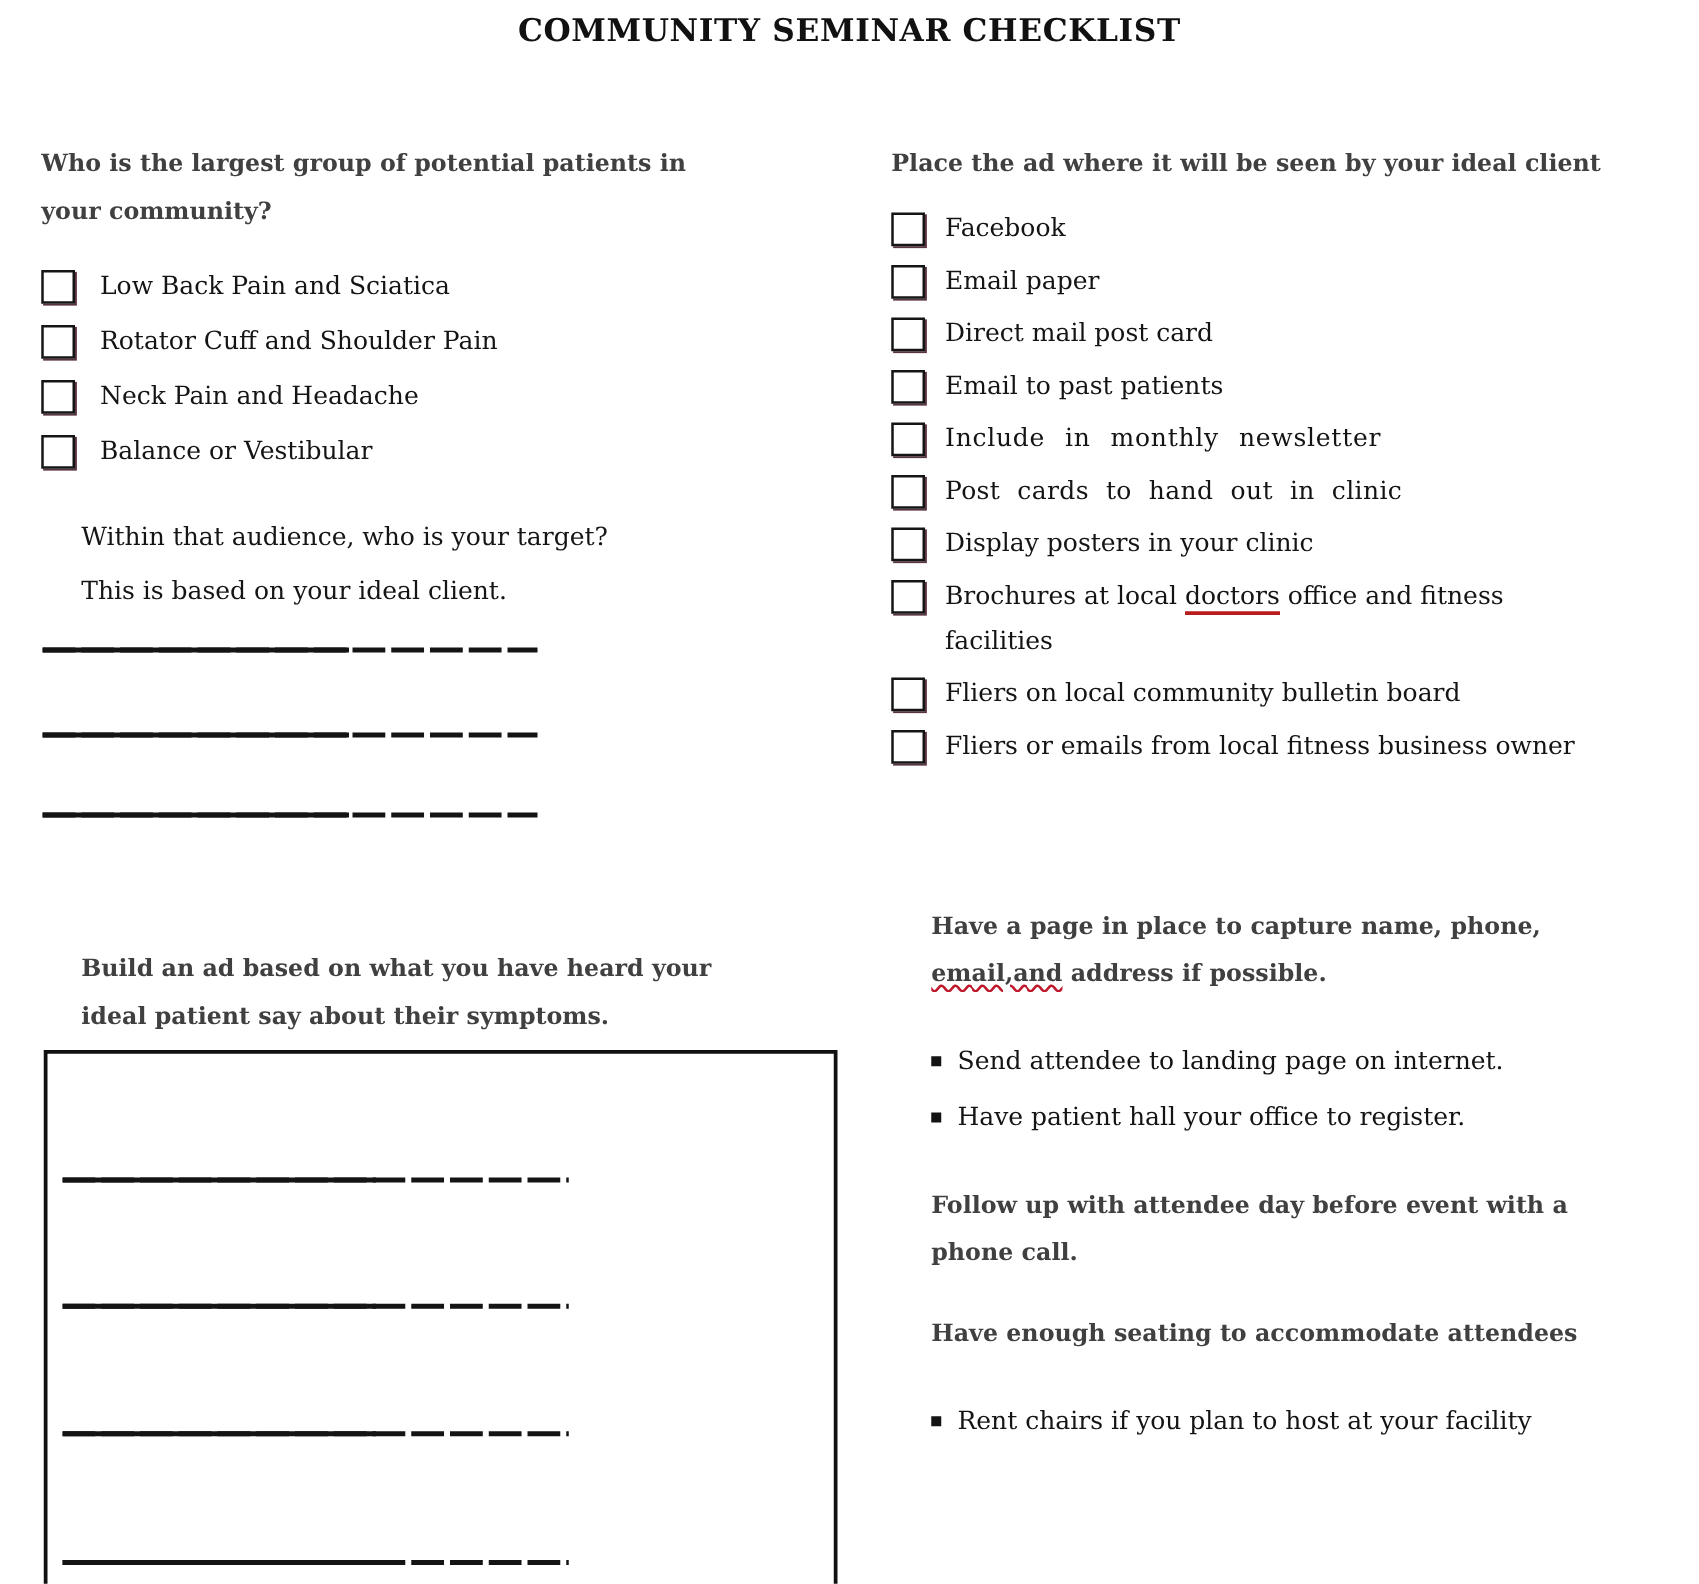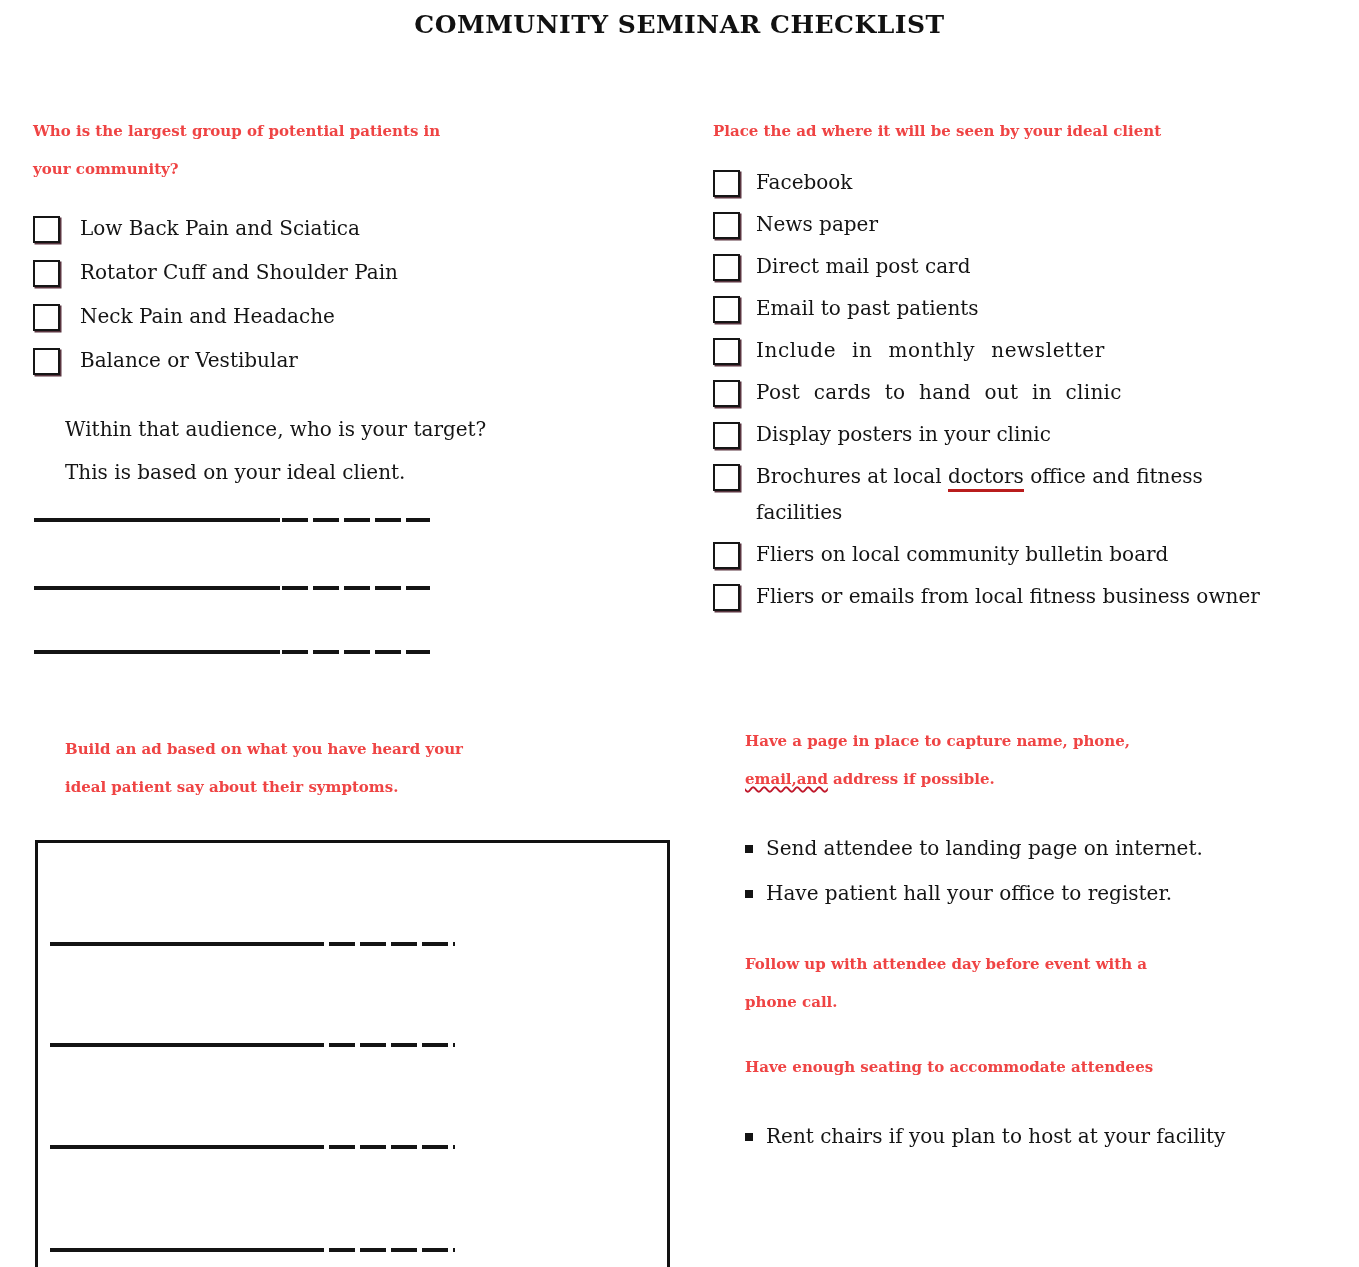--- a/index.html
+++ b/index.html
@@ -46,23 +46,23 @@
   .col-right {
     position: absolute;
     left: 713px;
     top: 112px;
     width: 620px;
   }
 
   .section-heading {
     font-family: "DejaVu Serif", "Liberation Serif", serif;
     font-weight: bold;
-    font-size: 15px;
+    font-size: 19px;
     line-height: 38px;
-    color: #ef4444;
+    color: #404040;
   }
 
   .body-line {
     font-family: "DejaVu Serif", "Liberation Serif", serif;
     font-size: 20px;
     line-height: 43px;
     color: #151515;
   }
 
   
@@ -214,21 +214,21 @@
 
   <div class="blk" style="left:33px; top:408px; width:600px;">
     <div class="body-line">Within that audience, who is your target?</div>
     <div class="body-line">This is based on your ideal client.</div>
   </div>
 
   <div class="rule rule-left" style="top:518px;"></div>
   <div class="rule rule-left" style="top:586px;"></div>
   <div class="rule rule-left" style="top:650px;"></div>
 
-  <div class="blk" style="left:33px; top:730px; width:620px;">
+  <div class="blk" style="left:33px; top:756px; width:620px;">
     <div class="section-heading">Build an ad based on what you have heard your</div>
     <div class="section-heading">ideal patient say about their symptoms.</div>
   </div>
 
   <div class="ad-box"></div>
   <div class="rule rule-box" style="top:942px;"></div>
   <div class="rule rule-box" style="top:1043px;"></div>
   <div class="rule rule-box" style="top:1145px;"></div>
   <div class="rule rule-box" style="top:1248px;"></div>
 
@@ -236,21 +236,21 @@
 
     <div class="section-heading" style="margin-bottom:14px; white-space:nowrap;">Place the ad where it will be seen by your ideal client</div>
 
     <ul class="checklist right-list">
       <li class="check-row">
         <span class="checkbox"></span>
         <span class="check-label">Facebook</span>
       </li>
       <li class="check-row">
         <span class="checkbox"></span>
-        <span class="check-label">News paper</span>
+        <span class="check-label">Email paper</span>
       </li>
       <li class="check-row">
         <span class="checkbox"></span>
         <span class="check-label">Direct mail post card</span>
       </li>
       <li class="check-row">
         <span class="checkbox"></span>
         <span class="check-label">Email to past patients</span>
       </li>
       <li class="check-row">

